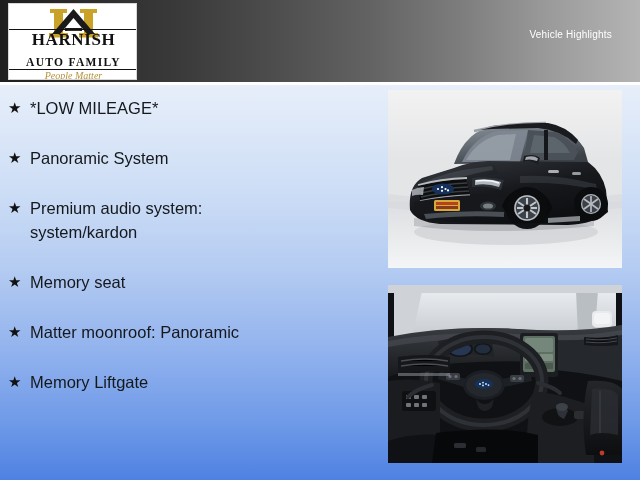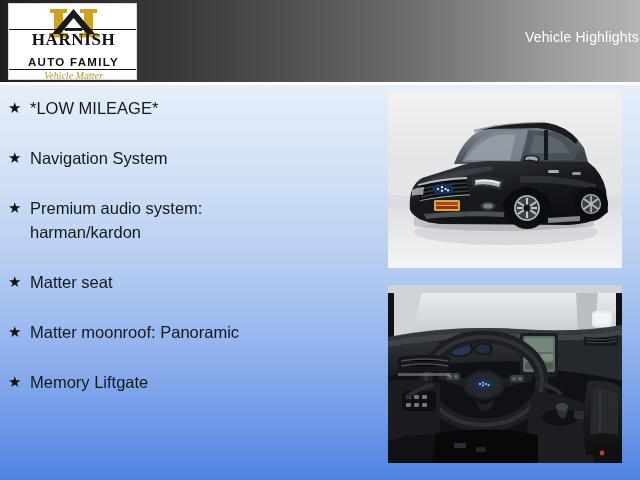--- a/index.html
+++ b/index.html
@@ -40,23 +40,23 @@
         #b4b4b4 100%);
   }
   .header-underline {
     position: absolute;
     left: 0; top: 82px;
     width: 640px; height: 3px;
     background: #ffffff;
   }
   .header-title {
     position: absolute;
-    right: 1px; top: 29px;
+    right: 28px; top: 29px;
     color: #ffffff;
-    font-size: 14px;
+    font-size: 10px;
     letter-spacing: .2px;
     white-space: nowrap;
   }
 
   
   .logo-box {
     position: absolute;
     left: 8px; top: 3px;
     width: 129px; height: 77px;
     background: #ffffff;
@@ -81,21 +81,21 @@
     color: #111111;
     line-height: 17px;
     border-top: 1.4px solid #111111;
     padding-top: 1px;
   }
   .logo-sub {
     position: absolute;
     left: 0; top: 52px;
     width: 129px;
     text-align: center;
-    font-family: Liberation Sans, sans-serif;
+    font-family: Liberation Serif, serif;
     font-weight: bold;
     font-size: 11.5px;
     letter-spacing: 1.3px;
     color: #111111;
     line-height: 12px;
     border-bottom: 1.2px solid #111111;
     padding-bottom: 1px;
   }
   .logo-tag {
     position: absolute;
@@ -167,44 +167,44 @@
       <rect x="75" y="6" width="9" height="20" fill="#c9a227"></rect>
       <rect x="70" y="26" width="19" height="4.5" fill="#c9a227"></rect>
 
       <polygon points="64.5,2 86,27 78,27 64.5,11 51,27 43,27" fill="#1a1a1a"></polygon>
 
       <rect x="56" y="21" width="17" height="3" fill="#1a1a1a"></rect>
       <rect x="58" y="22" width="13" height="1.2" fill="#c9a227"></rect>
     </svg>
     <div class="logo-name">HARNISH</div>
     <div class="logo-sub">AUTO FAMILY</div>
-    <div class="logo-tag">Vehicle Matter</div>
+    <div class="logo-tag">People Matter</div>
   </div>
 
   <div class="bullets">
 
     <div class="bullet-row">
       <span class="bullet-star">★</span>
       <span class="bullet-text">*LOW MILEAGE*</span>
     </div>
 
     <div class="bullet-row">
       <span class="bullet-star">★</span>
-      <span class="bullet-text">Navigation System</span>
+      <span class="bullet-text">Panoramic System</span>
     </div>
 
     <div class="bullet-row">
       <span class="bullet-star">★</span>
       <span class="bullet-text">Premium audio system:
-harman/kardon</span>
-    </div>
-
-    <div class="bullet-row">
-      <span class="bullet-star">★</span>
-      <span class="bullet-text">Matter seat</span>
+system/kardon</span>
+    </div>
+
+    <div class="bullet-row">
+      <span class="bullet-star">★</span>
+      <span class="bullet-text">Memory seat</span>
     </div>
 
     <div class="bullet-row">
       <span class="bullet-star">★</span>
       <span class="bullet-text">Matter moonroof: Panoramic</span>
     </div>
 
     <div class="bullet-row">
       <span class="bullet-star">★</span>
       <span class="bullet-text">Memory Liftgate</span>

